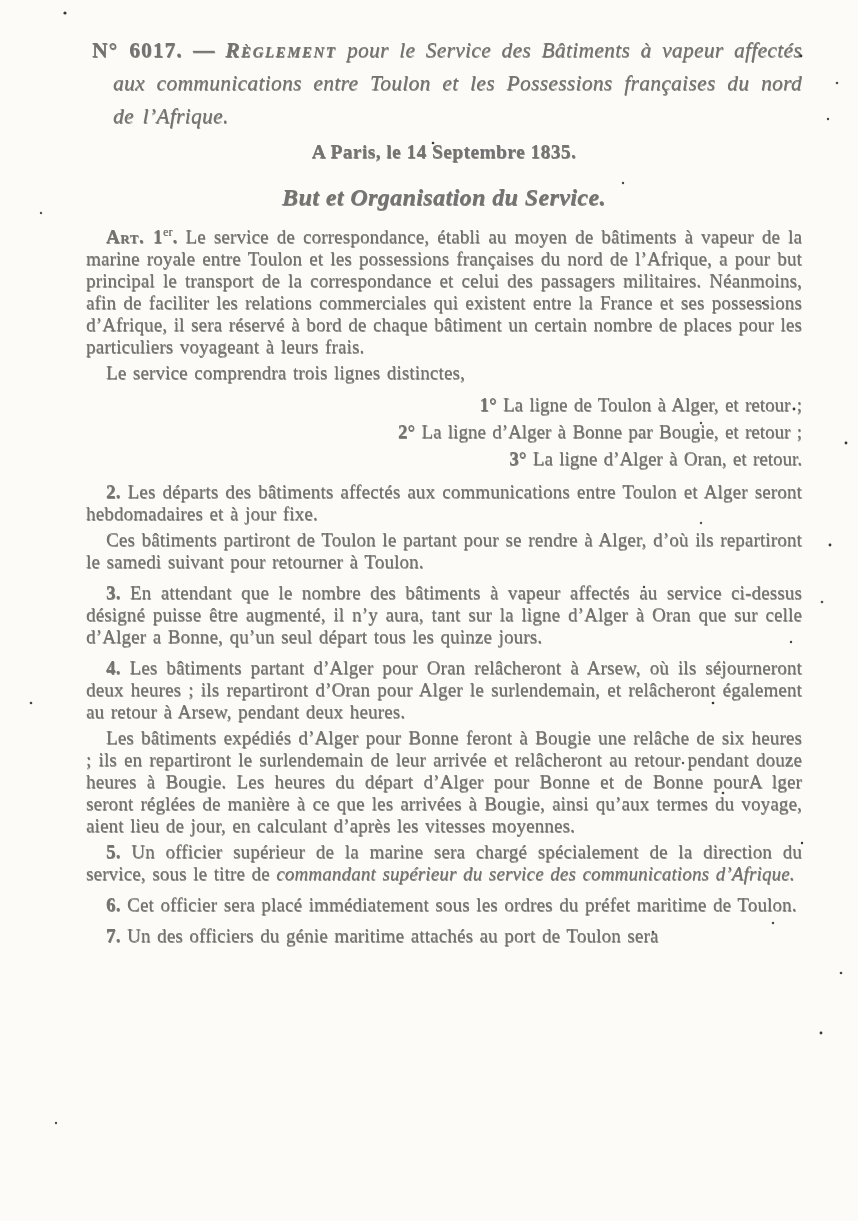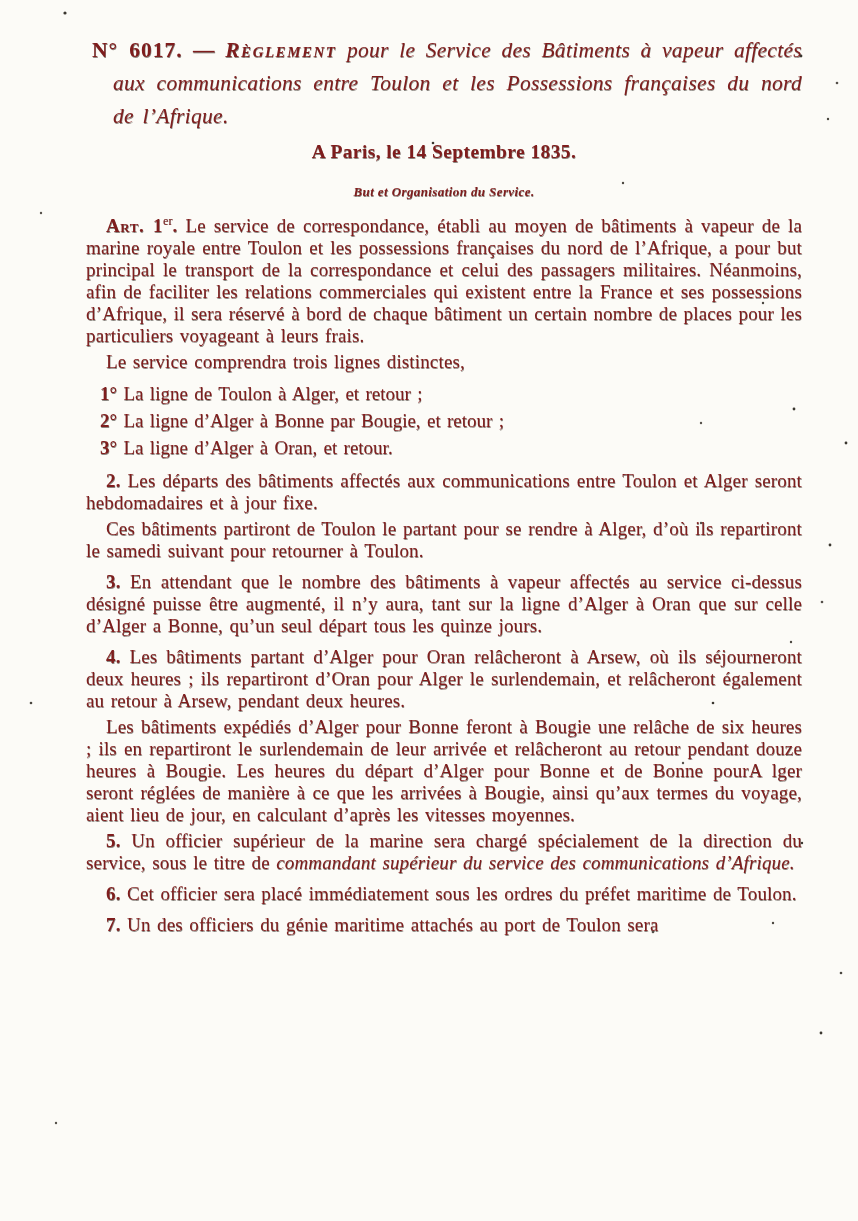--- a/index.html
+++ b/index.html
@@ -2,21 +2,21 @@
 <html><head>
 <meta charset="utf-8">
 <style>
   html, body { margin: 0; padding: 0; background: #d9d6cf; }
   .page {
     position: relative;
     width: 858px;
     height: 1221px;
     margin: 0 auto;
     background: #fcfbf7;
-    color: #7f1d1d;
+    color: #737373;
     font-family: "Liberation Serif", "DejaVu Serif", serif;
     box-sizing: border-box;
     padding: 34px 56px 24px 86px;
     overflow: hidden;
     text-shadow: 0.4px 0.5px 0.5px rgba(25,18,10,0.5);
   }
   .title {
     font-size: 21.5px;
     line-height: 33px;
     font-style: italic;
@@ -33,40 +33,40 @@
     text-align: center;
     font-weight: bold;
     font-size: 19.5px;
     margin-top: 8px;
     letter-spacing: 0.4px;
   }
   .sec-heading {
     text-align: center;
     font-style: italic;
     font-weight: 600;
-    font-size: 13px;
+    font-size: 24px;
     margin: 21px 0 15px;
     letter-spacing: 0.4px;
   }
   .sec-heading.second { margin-top: 24px; }
   .para {
     font-size: 19px;
     line-height: 22px;
     text-align: justify;
     margin: 0 0 4px;
     text-indent: 20px;
     word-spacing: 1.6px;
     letter-spacing: 0.15px;
   }
   .para.art-gap { margin-top: 9px; }
   .artnum { font-weight: bold; }
   .smallcaps { font-variant: small-caps; letter-spacing: 0.6px; }
   sup { font-size: 0.62em; line-height: 0; }
   .itl { font-style: italic; }
-  .list { margin: 7px 0 9px 14px; }
+  .list { margin: 7px 0 9px 14px; text-align: right; }
   .list-item {
     font-size: 19px;
     line-height: 27px;
     word-spacing: 1.6px;
   }
   .list-item .linenum { font-weight: bold; }
   
   .specks {
     position: absolute; inset: 0; pointer-events: none;
   }

